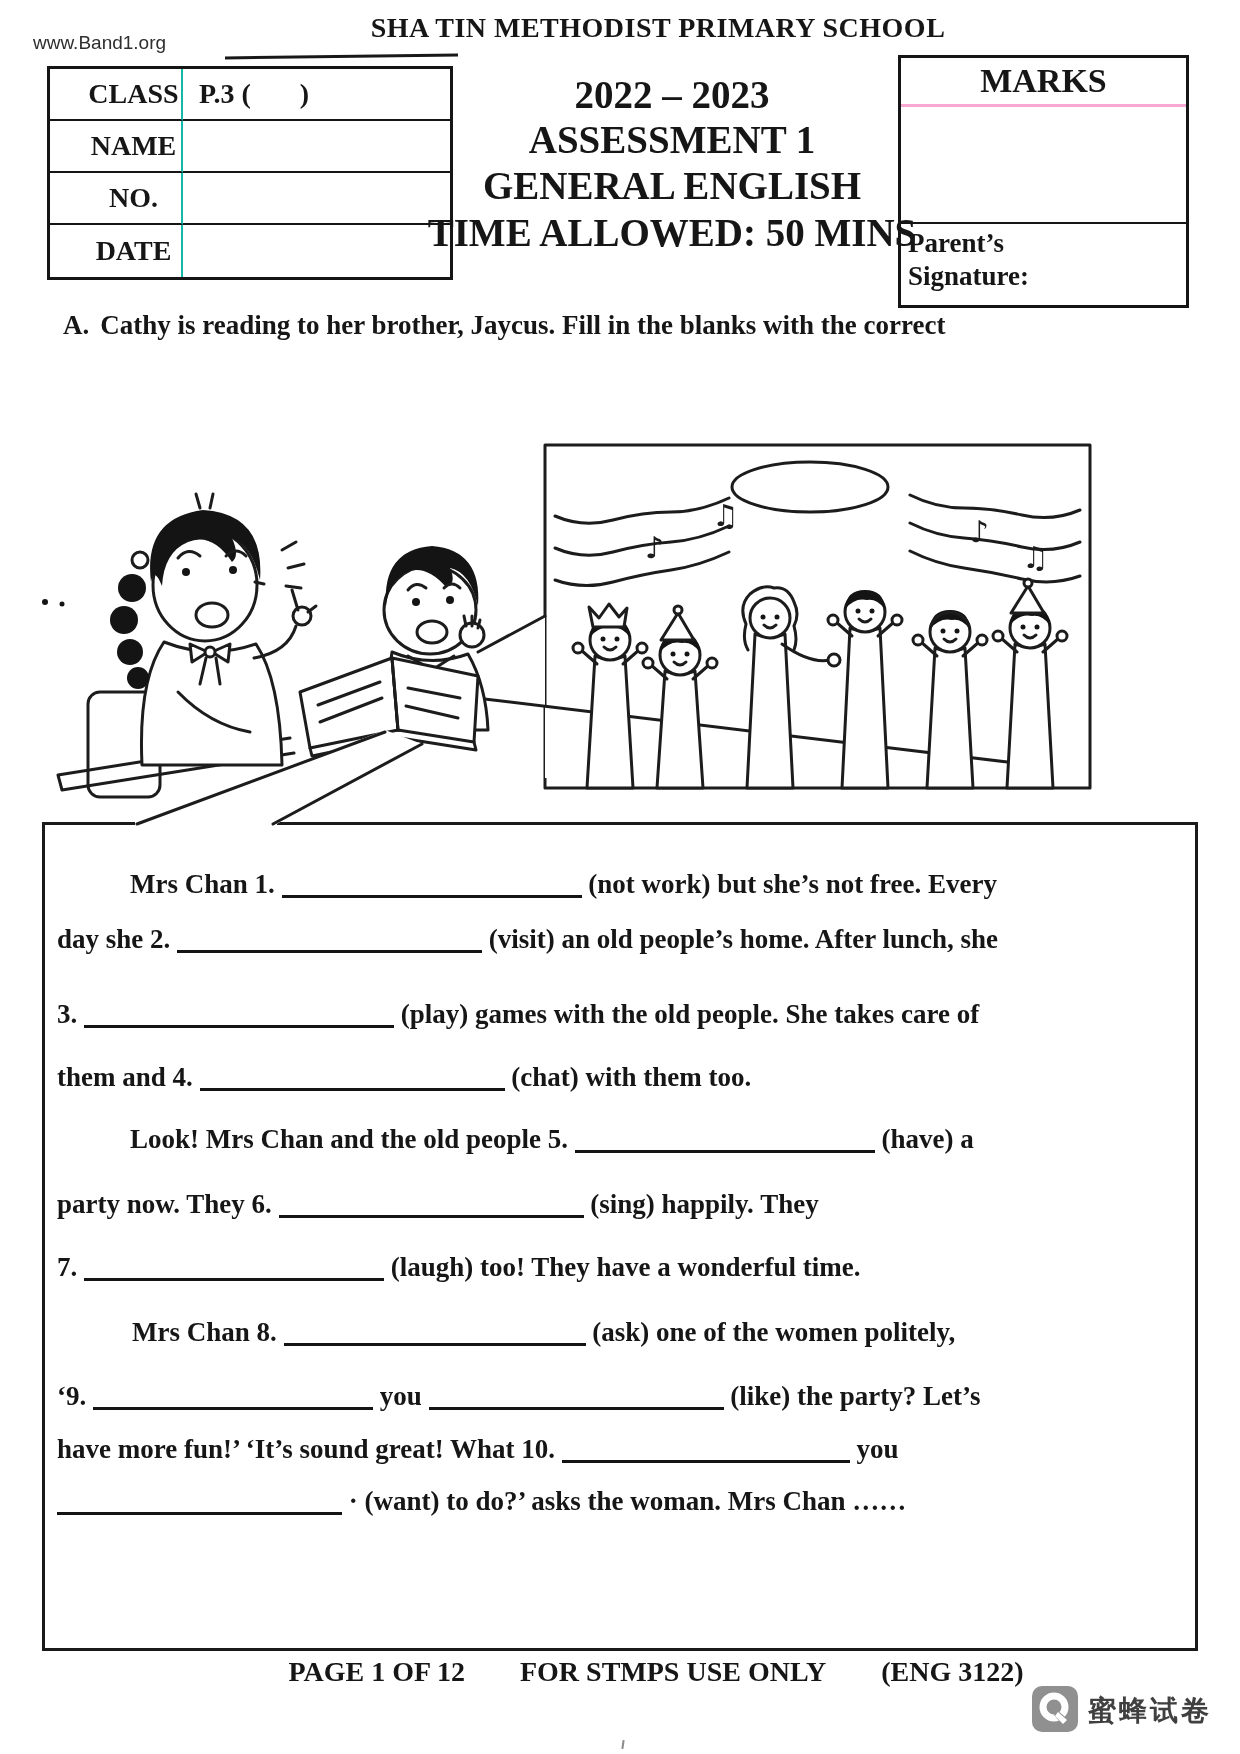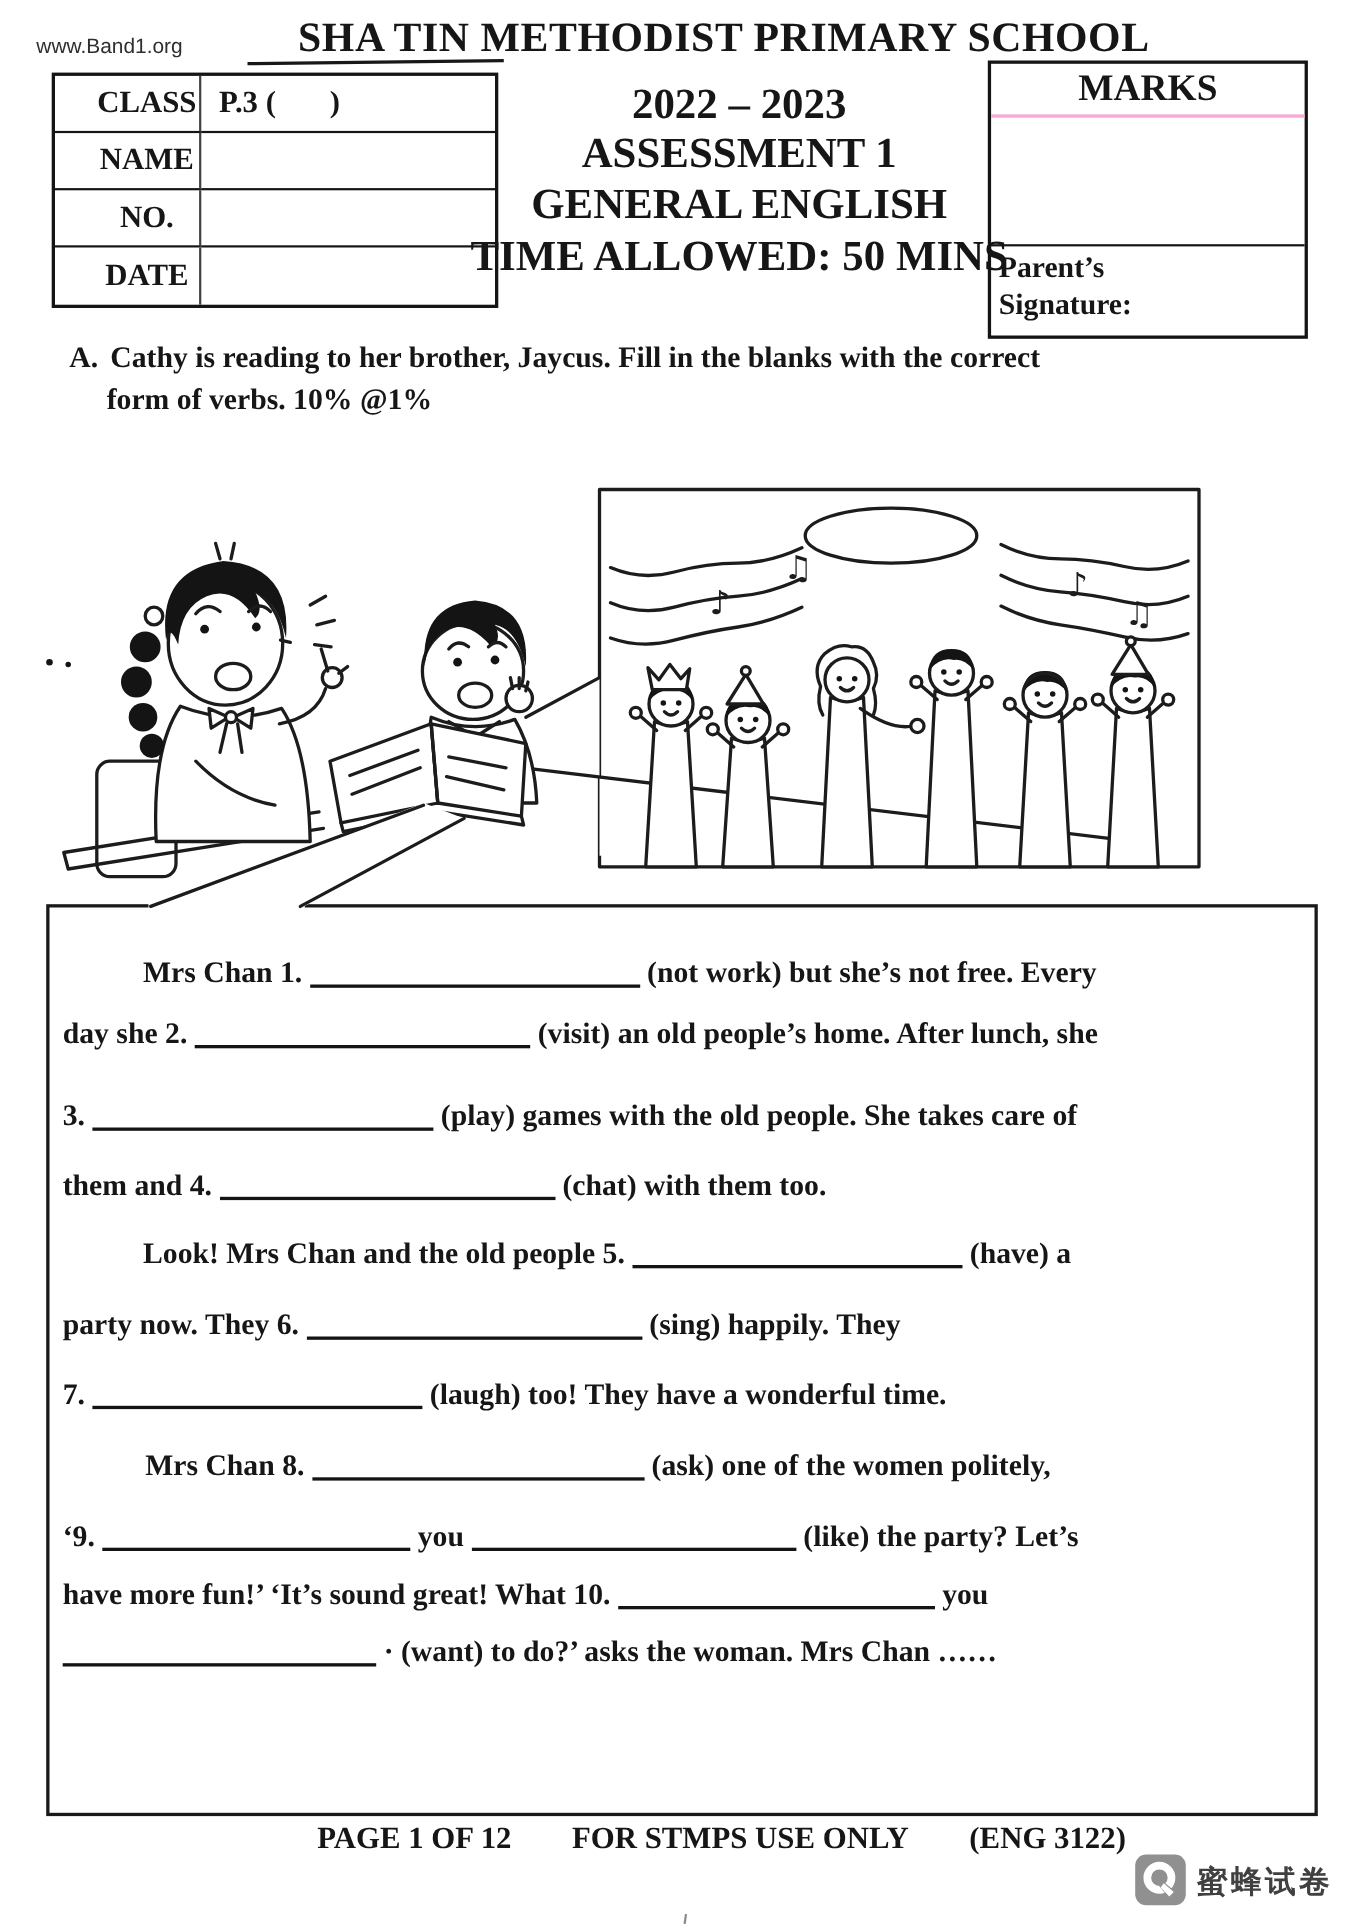--- a/index.html
+++ b/index.html
@@ -1,28 +1,28 @@
 <!DOCTYPE html>
 <html><head>
 <meta charset="utf-8">
 <style>
   html,body{margin:0;padding:0;background:#e8e8e8;}
   .page{position:relative;width:1240px;height:1754px;background:#ffffff;overflow:hidden;
         font-family:"Liberation Serif",serif;color:#161616;}
   .abs{position:absolute;white-space:nowrap;}
   .serifb{font-family:"Liberation Serif",serif;font-weight:bold;}
   .watermark{font-family:"Liberation Sans",sans-serif;font-size:19px;color:#2e2e2e;}
-  .school{font-size:38px;letter-spacing:.5px;}
+  .school{font-size:28px;letter-spacing:.5px;}
   .hline{font-size:39px;}
   .ctr{transform:translateX(-50%);}
   
   .info-table{position:absolute;left:47px;top:66px;width:400px;border:3px solid #151515;
               display:grid;grid-template-columns:133px 1fr;grid-auto-rows:52px;}
   .it-cell{display:flex;align-items:center;font-size:28px;font-weight:bold;}
-  .it-label{justify-content:center;border-right:2px solid #404040;padding-left:36px;}
+  .it-label{justify-content:center;border-right:2px solid #14b8a6;padding-left:36px;}
   .it-bb{border-bottom:2px solid #151515;}
   .it-value{padding-left:16px;white-space:pre;}
   .scanline{position:absolute;left:225px;top:55px;width:233px;height:3px;background:#181818;transform:rotate(-.7deg);}
   
   .marks{position:absolute;left:898px;top:55px;width:285px;height:247px;border:3px solid #151515;}
   .marks-title{height:46px;border-bottom:3px solid #f9a8d4;display:flex;align-items:center;justify-content:center;
                font-size:34px;font-weight:bold;}
   .marks-mid{height:115px;border-bottom:2px solid #151515;}
   .marks-sig{padding:3px 0 0 7px;font-size:27px;font-weight:bold;line-height:33px;}
   .secA{font-size:27px;font-weight:bold;}
@@ -73,21 +73,20 @@
     <div class="marks-mid"></div>
     <div class="marks-sig">
       <div>Parent’s</div>
       <div>Signature:</div>
     </div>
   </div>
 
   <div class="abs secA" style="left:63px;top:310px;">
     <span>A.</span><span style="padding-left:11px">Cathy is reading to her brother, Jaycus. Fill in the blanks with the correct</span>
   </div>
-  <div class="abs secA" style="left:97px;top:348px;">form of verbs. 10% @1%</div>
 
   <div class="pbox"></div>
   <div id="passage-lines">
       <div class="pline" style="left: 130px; top: 869px;"><span>Mrs Chan 1. </span><span class="blank" style="width: 300px;"></span><span> (not work) but she’s not free. Every</span></div>
       <div class="pline" style="left: 57px; top: 924px;"><span>day she 2. </span><span class="blank" style="width: 305px;"></span><span> (visit) an old people’s home. After lunch, she</span></div>
       <div class="pline" style="left: 57px; top: 999px;"><span>3. </span><span class="blank" style="width: 310px;"></span><span> (play) games with the old people. She takes care of</span></div>
       <div class="pline" style="left: 57px; top: 1062px;"><span>them and 4. </span><span class="blank" style="width: 305px;"></span><span> (chat) with them too.</span></div>
       <div class="pline" style="left: 130px; top: 1124px;"><span>Look! Mrs Chan and the old people 5. </span><span class="blank" style="width: 300px;"></span><span> (have) a</span></div>
       <div class="pline" style="left: 57px; top: 1189px;"><span>party now. They 6. </span><span class="blank" style="width: 305px;"></span><span> (sing) happily. They</span></div>
       <div class="pline" style="left: 57px; top: 1252px;"><span>7. </span><span class="blank" style="width: 300px;"></span><span> (laugh) too! They have a wonderful time.</span></div>

